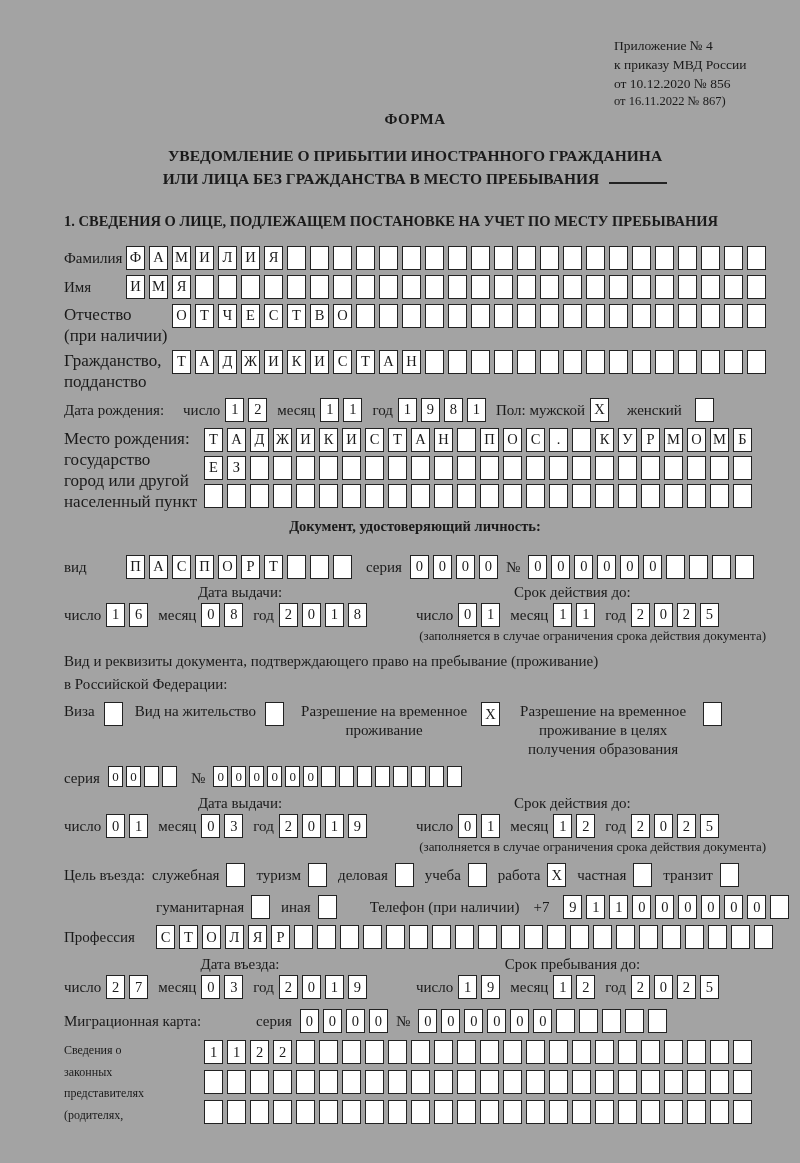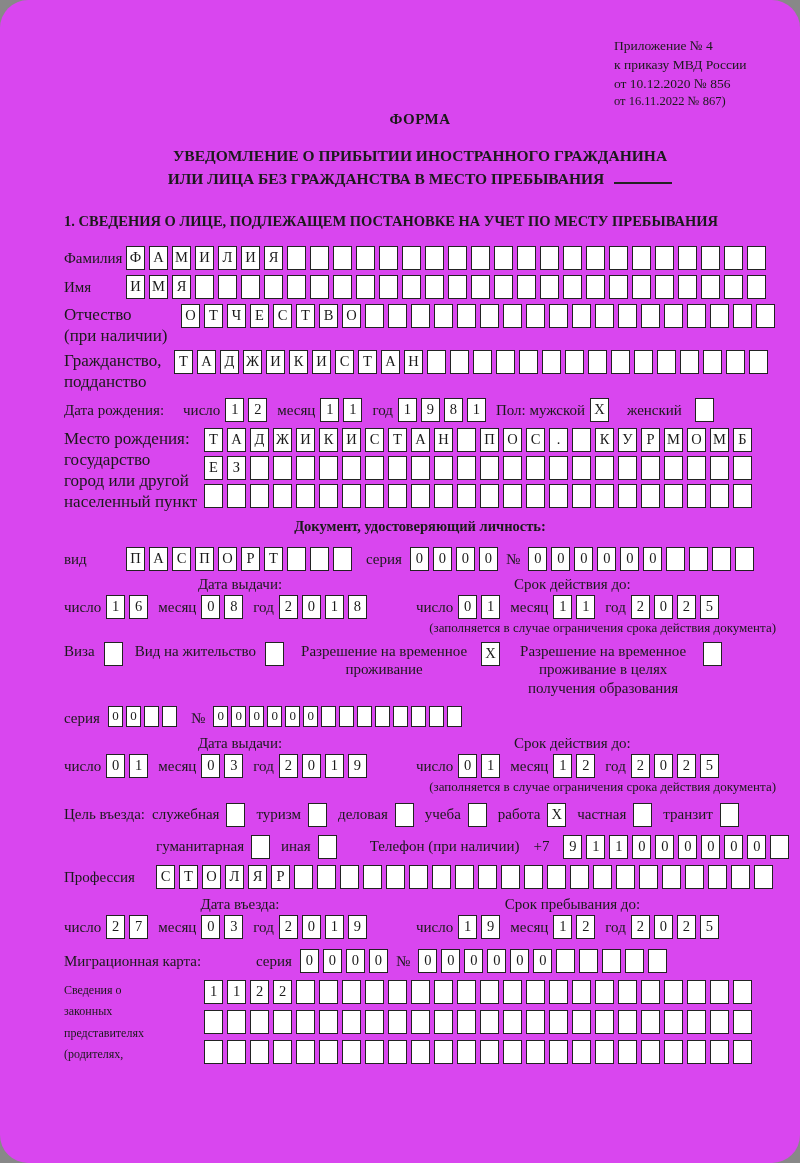--- a/index.html
+++ b/index.html
@@ -1,23 +1,22 @@
 <!DOCTYPE html>
 <html><head>
 <meta charset="utf-8">
 <style>
   * { box-sizing: border-box; margin: 0; padding: 0; }
   html, body { background: #888; }
   body { display: block; }
   .page {
-    width: 800px; height: 1163px; background: #d946ef; color: #1a1a1a;
+    width: 800px; height: 1163px; background: #a3a3a3; color: #1a1a1a;
     font-family: "Liberation Serif", "DejaVu Serif", serif;
-    padding: 36px 24px 20px 64px; overflow: hidden; position: relative;
+    padding: 36px 34px 20px 64px; overflow: hidden; position: relative;
     margin: 0 auto;
-    border-radius: 28px;
   }
   .hdr { margin-left: 550px; font-size: 13.5px; line-height: 1.42; }
   .hdr .ed { font-size: 12.5px; }
   .hdr .ed.first { margin-top: 5px; }
   .forma { text-align: center; font-weight: bold; font-size: 15px; letter-spacing: .5px; }
   .title { text-align: center; font-weight: bold; font-size: 15.5px; line-height: 1.5; margin-top: 16px; }
   .blank-line { display: inline-block; width: 58px; border-bottom: 2px solid #222; height: 14px; margin-left: 10px; }
   .sec { font-weight: bold; font-size: 14.5px; margin-top: 22px; margin-bottom: 16px; }
 
   .row { display: flex; align-items: flex-start; margin-bottom: 4px; }
@@ -27,21 +26,21 @@
   .cell {
     width: 19px; height: 24px; border: 1.6px solid #222; flex-shrink: 0;
     display: inline-flex; align-items: center; justify-content: center;
     font-size: 14.5px; font-family: "Liberation Serif", serif; background: #fff;
   }
   .cells.sm { gap: 3px; }
   .cells.sm .cell { width: 15px; height: 21px; font-size: 13px; }
   .w62 { width: 62px; } .w117 { width: 117px; } .w110 { width: 110px; } .w140 { width: 140px; }
   .gap8 { width: 8px; flex-shrink: 0; } .gap14 { width: 14px; flex-shrink: 0; } .gap22 { width: 22px; flex-shrink: 0; }
   .stack { display: flex; flex-direction: column; gap: 4px; }
-  .center-b { text-align: center; font-weight: bold; font-size: 14.5px; margin: 6px 0 12px 0; }
+  .center-b { text-align: center; font-weight: bold; font-size: 14.5px; margin: 6px 0 20px 0; }
   .dates { display: flex; margin-top: 2px; }
   .date-col { display: flex; flex-direction: column; }
   .date-col .dhead { font-size: 15px; text-align: center; margin-bottom: 2px; }
   .dg { display: flex; align-items: center; }
   .dg .lab { line-height: 24px; margin-right: 5px; }
   .dg .cells { margin-right: 10px; }
   .note { font-size: 13px; text-align: right; margin: 1px 0 6px 0; }
   .para { font-size: 15px; line-height: 1.55; margin-top: 4px; }
   .optwrap { display: flex; align-items: flex-start; margin-top: 6px; margin-bottom: 8px; }
   .opt { display: flex; align-items: flex-start; }
@@ -422,20 +421,24 @@
             <span class="cell">2</span>
             <span class="cell">0</span>
             <span class="cell">2</span>
             <span class="cell">5</span>
           </span>
       </div>
     </div>
   </div>
   <div class="note">(заполняется в случае ограничения срока действия документа)</div>
 
+  <div class="para">
+    <div>Вид и реквизиты документа, подтверждающего право на пребывание (проживание)</div>
+    <div>в Российской Федерации:</div>
+  </div>
 
   <div class="optwrap">
     <div class="opt">
       <span class="ol">Виза</span>
       <span class="cells">
           <span class="cell"></span>
         </span>
     </div>
     <div class="opt">
       <span class="ol">Вид на жительство</span>

